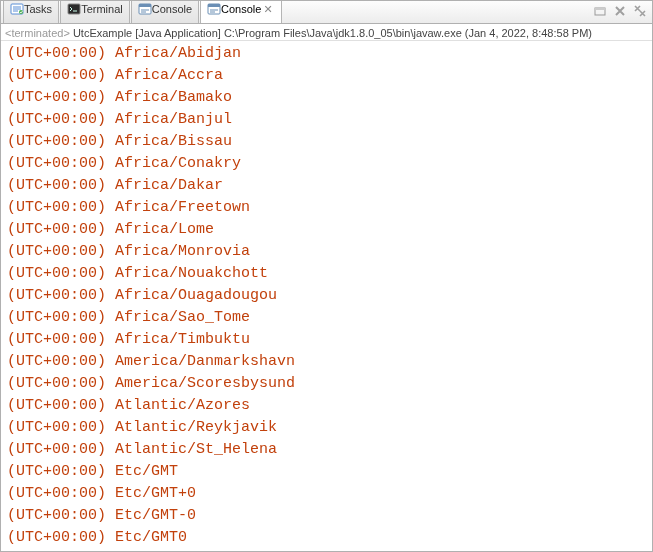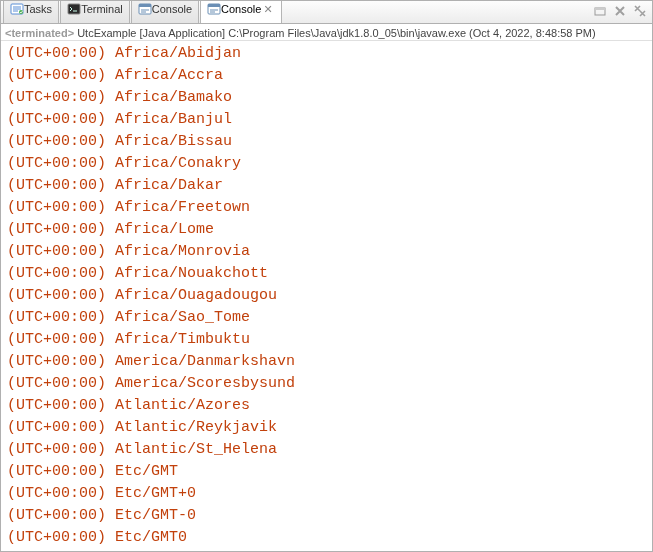--- a/index.html
+++ b/index.html
@@ -61,21 +61,21 @@
   .status-line {
     padding: 2px 4px;
     font-size: 11px;
     color: #444;
     white-space: nowrap;
     overflow: hidden;
     border-bottom: 1px solid #e0e0e0;
     height: 17px;
     line-height: 14px;
   }
-  .status-line .term { color: #999; font-weight: bold; }
+  .status-line .term { color: #999; }
   .console-body {
     font-family: Consolas, "Courier New", monospace;
     font-size: 15px;
     line-height: 22px;
     padding: 2px 6px;
     color: #c2410c;
     white-space: pre;
     overflow: hidden;
   }
   .close-x {
@@ -147,21 +147,21 @@
       <svg width="14" height="14" viewBox="0 0 14 14">
           <path d="M2 2l5 5M7 2l-5 5" stroke="#a0a0a0" stroke-width="1.6"></path>
           <path d="M7 7l5 5M12 7l-5 5" stroke="#a0a0a0" stroke-width="1.6"></path>
         </svg>
     </span>
   </div>
 </div>
 
 <div class="status-line">
   <span class="term">&lt;terminated&gt;</span>
-  <span>UtcExample [Java Application] C:\Program Files\Java\jdk1.8.0_05\bin\javaw.exe (Oct 4, 2022, 8:48:58 PM)</span>
+  <span>UtcExample [Java Application] C:\Program Files\Java\jdk1.8.0_05\bin\javaw.exe (Jan 4, 2022, 8:48:58 PM)</span>
 </div>
 
 <div class="console-body" id="console-body">(UTC+00:00) Africa/Abidjan
 (UTC+00:00) Africa/Accra
 (UTC+00:00) Africa/Bamako
 (UTC+00:00) Africa/Banjul
 (UTC+00:00) Africa/Bissau
 (UTC+00:00) Africa/Conakry
 (UTC+00:00) Africa/Dakar
 (UTC+00:00) Africa/Freetown

